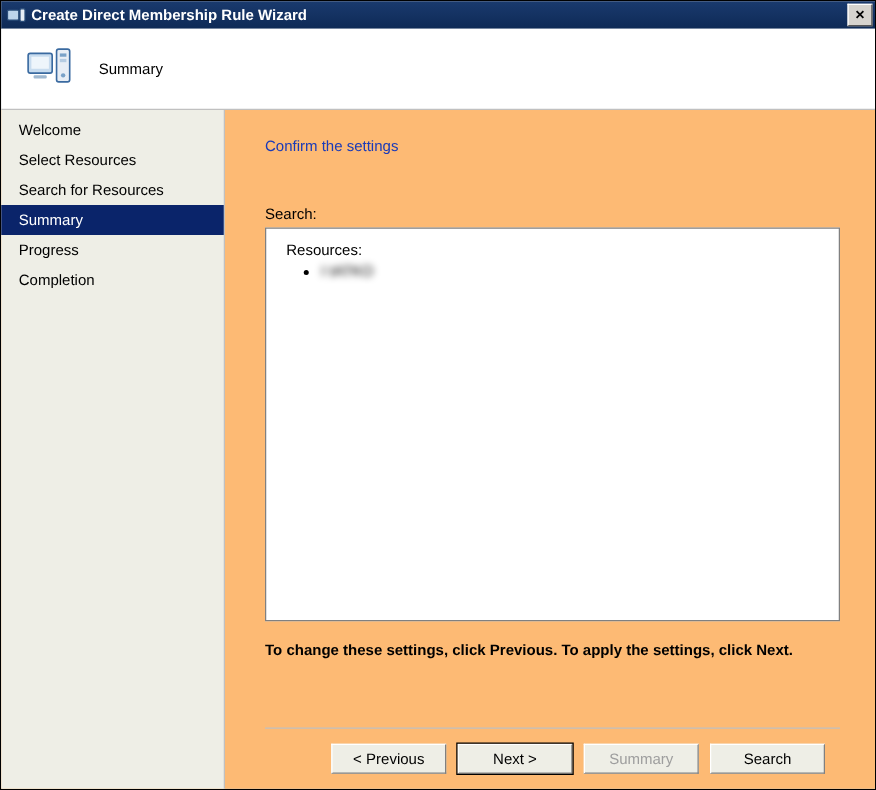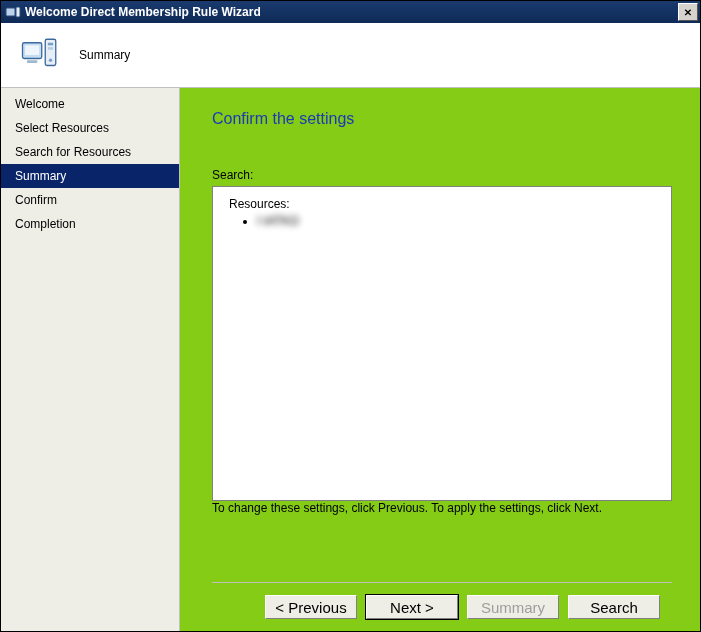--- a/index.html
+++ b/index.html
@@ -69,21 +69,21 @@
     height: 42px;
     margin-right: 18px;
   }
   .header-title {
     font-size: 12px;
     color: #000;
   }
   .body-area {
     flex: 1;
     display: flex;
-    background: #84cc16;
+    background: #fdba74;
     min-height: 0;
   }
   .sidebar {
     width: 183px;
     box-sizing: border-box;
     border-right: 1px solid #c0c0c0;
     padding-top: 4px;
     background: #eeeee6;
   }
   .sidebar .nav-item {
@@ -98,21 +98,21 @@
   .main-panel {
     flex: 1;
     display: flex;
     flex-direction: column;
     padding: 22px 28px 0 32px;
     box-sizing: border-box;
     min-height: 0;
   }
   .page-title {
     color: #1a3ab8;
-    font-size: 16px;
+    font-size: 12px;
     margin-bottom: 40px;
     font-weight: normal;
   }
   .details-label {
     margin-bottom: 4px;
   }
   .details-box {
     border: 1px solid #808080;
     background: #fff;
     width: 460px;
@@ -129,35 +129,37 @@
     padding-left: 28px;
   }
   .details-box li {
     line-height: 16px;
   }
   .blurred-item {
     filter: blur(3px);
     display: inline-block;
   }
   .hint-text {
+    margin-top: 16px;
     margin-bottom: 20px;
+    font-weight: bold;
   }
   .button-row {
     border-top: 1px solid #c0c0c0;
     padding: 12px 12px 12px 0;
     display: flex;
     justify-content: flex-end;
     gap: 9px;
     margin-top: auto;
   }
   .btn {
     width: 92px;
     height: 24px;
     font-family: inherit;
-    font-size: 15px;
+    font-size: 12px;
     background: #eeeee6;
     border: 1px solid #808080;
     border-top-color: #fff;
     border-left-color: #fff;
     cursor: pointer;
     box-sizing: border-box;
   }
   .btn.default {
     outline: 1px solid #000;
   }
@@ -171,21 +173,21 @@
 
 <div class="window">
 
   <div class="titlebar">
     <span class="title-icon">
       <svg viewBox="0 0 16 16" width="16" height="16">
         <rect x="1" y="4" width="9" height="8" rx="1" fill="#bcd4eb" stroke="#2a4d7a" stroke-width="1"></rect>
         <rect x="11" y="3" width="4" height="10" rx="1" fill="#e6edf5" stroke="#2a4d7a" stroke-width="1"></rect>
       </svg>
     </span>
-    <span class="title-text">Welcome Direct Membership Rule Wizard</span>
+    <span class="title-text">Create Direct Membership Rule Wizard</span>
     <span class="close-btn">✕</span>
   </div>
 
   <div class="header-area">
     <span class="header-icon">
       <svg viewBox="0 0 48 48" width="42" height="42">
         <rect x="4" y="10" width="22" height="18" rx="2" fill="#c8dcef" stroke="#3a6aa0" stroke-width="1.5"></rect>
         <rect x="7" y="13" width="16" height="11" fill="#eef5fb"></rect>
         <rect x="9" y="30" width="12" height="3" rx="1" fill="#9fb8d0"></rect>
         <rect x="30" y="6" width="12" height="30" rx="2" fill="#e8eef5" stroke="#3a6aa0" stroke-width="1.5"></rect>
@@ -197,21 +199,21 @@
     <span class="header-title">Summary</span>
   </div>
 
   <div class="body-area">
 
     <div class="sidebar">
       <div class="nav-item">Welcome</div>
       <div class="nav-item">Select Resources</div>
       <div class="nav-item">Search for Resources</div>
       <div class="nav-item active">Summary</div>
-      <div class="nav-item">Confirm</div>
+      <div class="nav-item">Progress</div>
       <div class="nav-item">Completion</div>
     </div>
 
     <div class="main-panel">
       <div class="page-title">Confirm the settings</div>
 
       <div class="details-label">Search:</div>
       <div class="details-box">
         <div class="res-label">Resources:</div>
         <ul>

